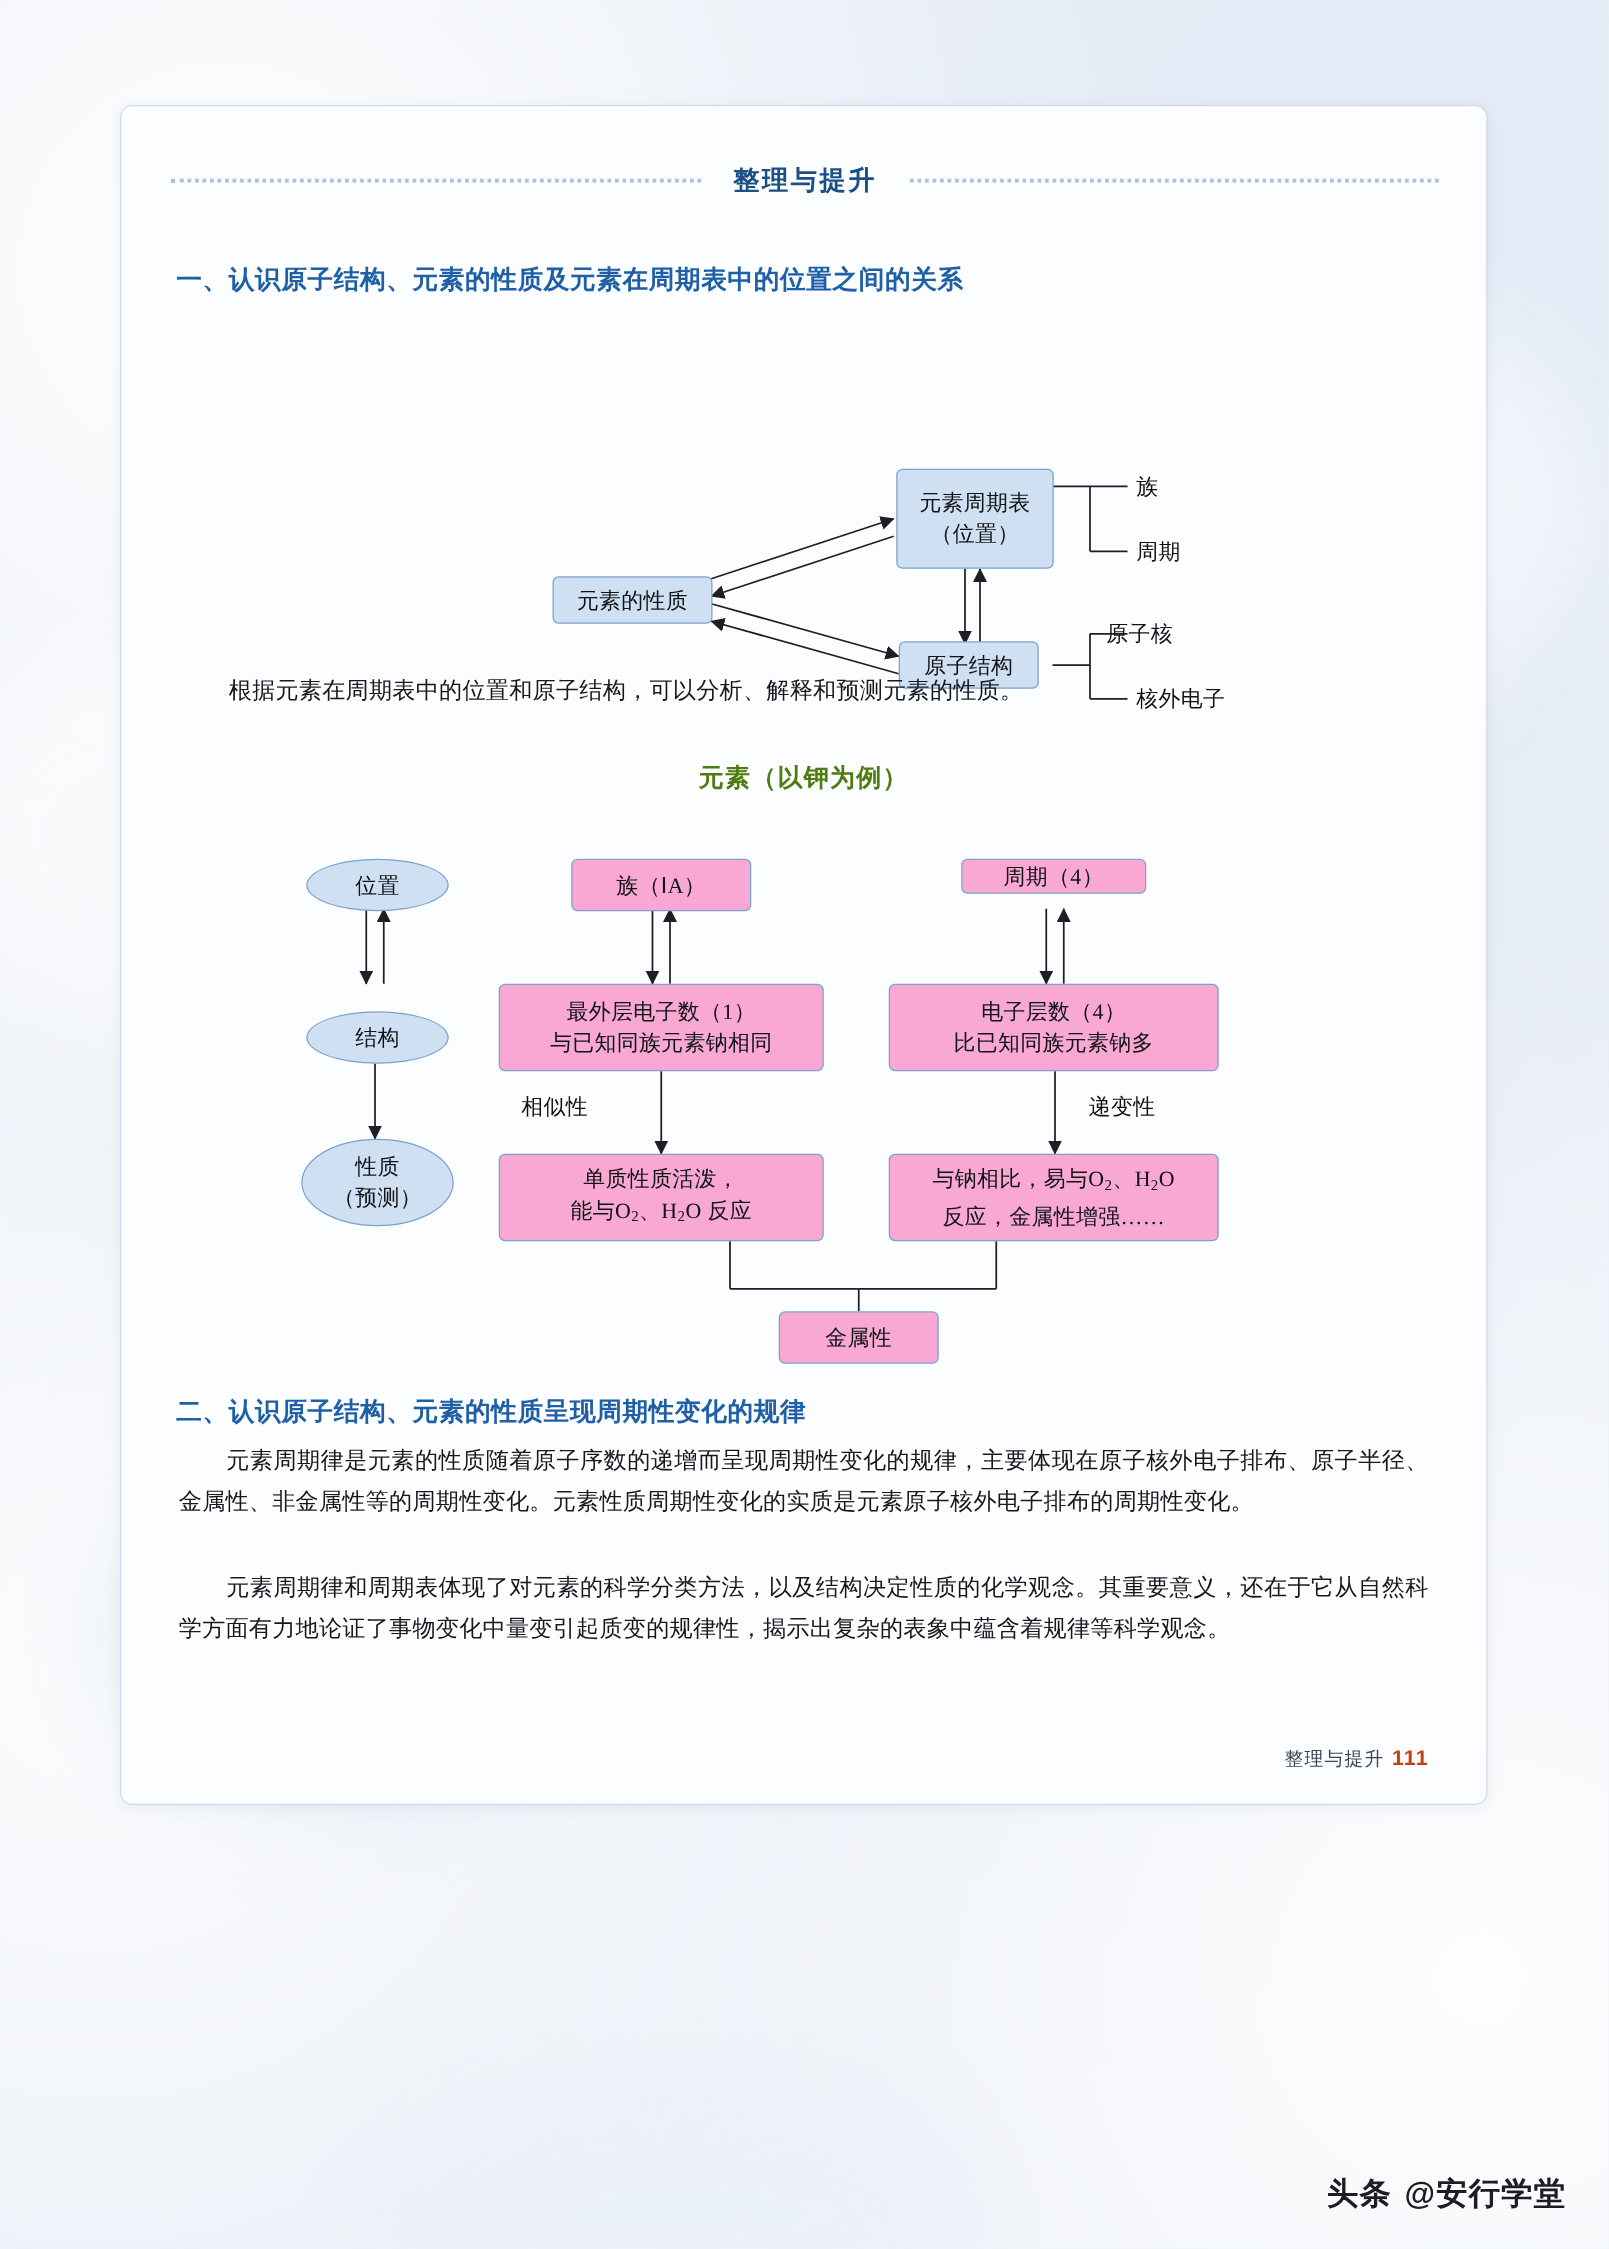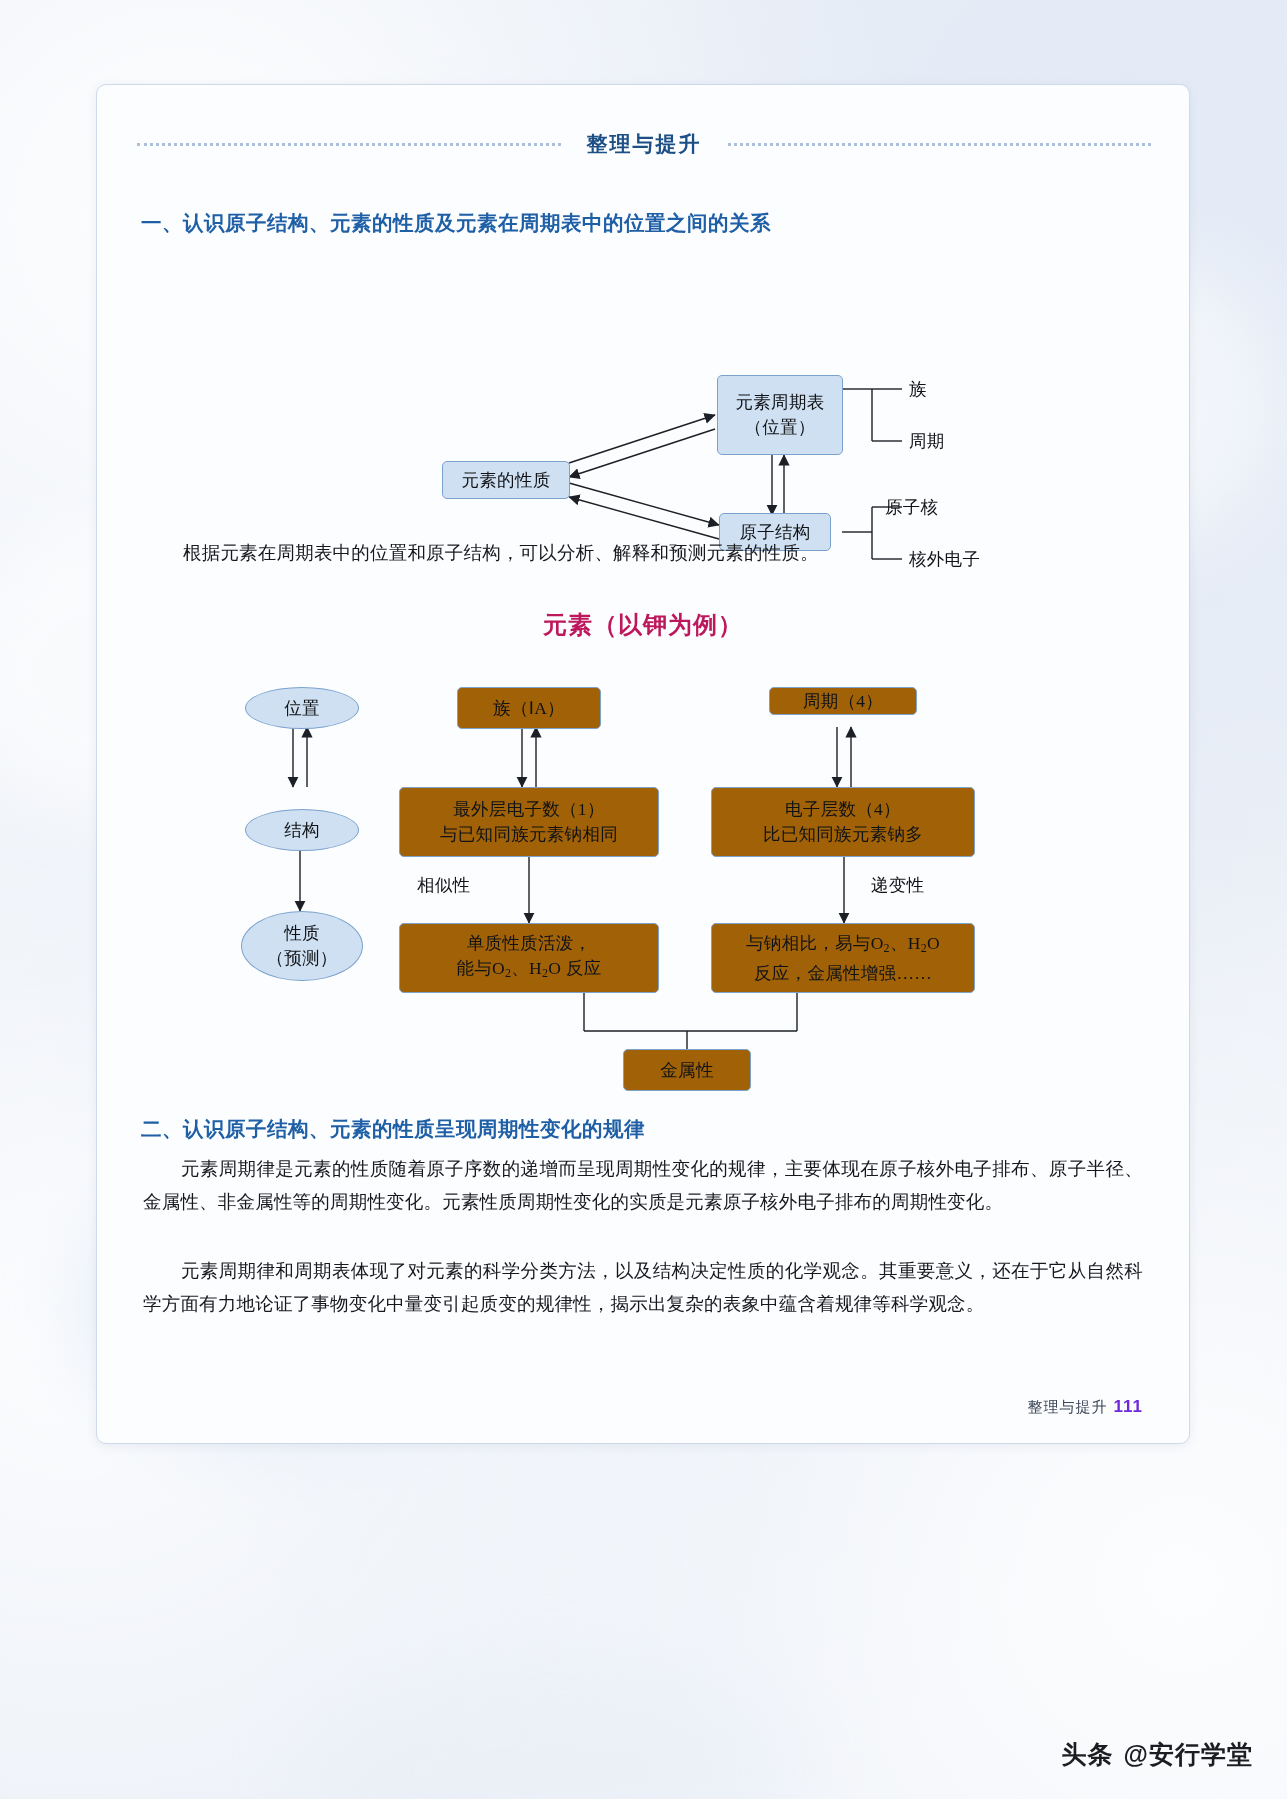--- a/index.html
+++ b/index.html
@@ -102,22 +102,22 @@
   #p1 { left: 46px; top: 1068px; width: 1000px; text-indent: 38px; }
   #p2 { left: 46px; top: 1170px; width: 1000px; text-indent: 38px; }
 
   .subtitle {
     position: absolute;
     left: 0; right: 0;
     top: 524px;
     text-align: center;
     font-family: "Liberation Sans", sans-serif;
     font-weight: bold;
-    font-size: 24px;
-    color: #be185d;
+    font-size: 20px;
+    color: #4d7c0f;
     letter-spacing: 1px;
   }
 
   
   .diagram {
     position: absolute;
     left: 0;
     width: 1092px;
   }
   #diagram1 { top: 182px; height: 260px; }
@@ -131,21 +131,21 @@
     color: #101216;
     font-size: 17.5px;
     line-height: 25px;
     text-align: center;
     display: flex;
     align-items: center;
     justify-content: center;
     letter-spacing: .3px;
   }
   .node.round { border-radius: 5px; }
-  .node.light { background: #a16207; }
+  .node.light { background: #f9a8d4; }
   .node.ellipse {
     border-radius: 50%;
     background: #cfe0f2;
     border: 1px solid #7ba2cd;
   }
   .plain-label {
     position: absolute;
     font-size: 17.5px;
     color: #101216;
     white-space: nowrap;
@@ -164,21 +164,21 @@
   
   .folio {
     position: absolute;
     right: 46px;
     bottom: 26px;
     font-family: "Liberation Sans", sans-serif;
     font-size: 15px;
     color: #3c4656;
     letter-spacing: 1px;
   }
-  .folio .num { font-weight: bold; color: #6d28d9; margin-left: 6px; font-size: 17px;}
+  .folio .num { font-weight: bold; color: #c2410c; margin-left: 6px; font-size: 17px;}
 
   .watermark {
     position: absolute;
     right: 34px;
     bottom: 28px;
     display: flex;
     align-items: center;
     gap: 10px;
     font-family: "Liberation Sans", sans-serif;
     font-size: 25px;

